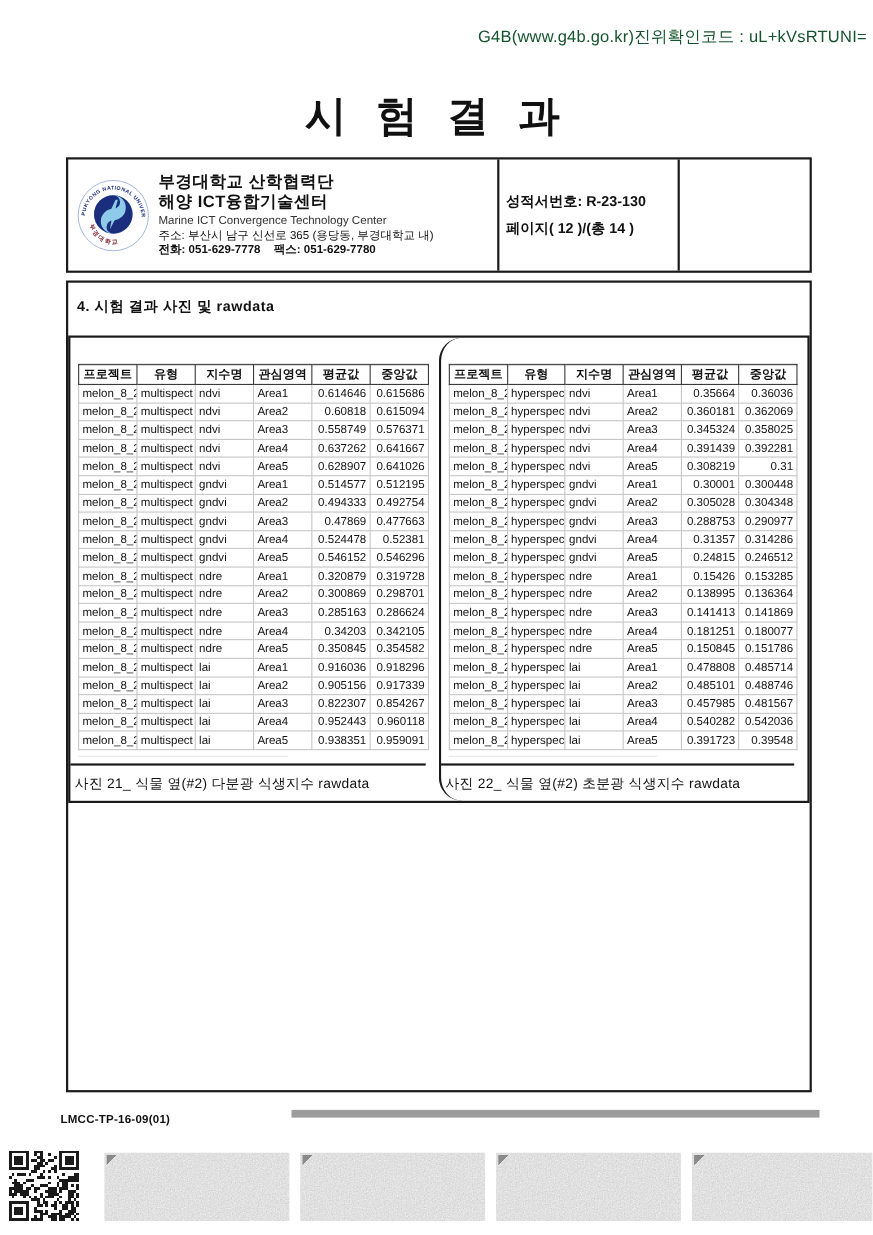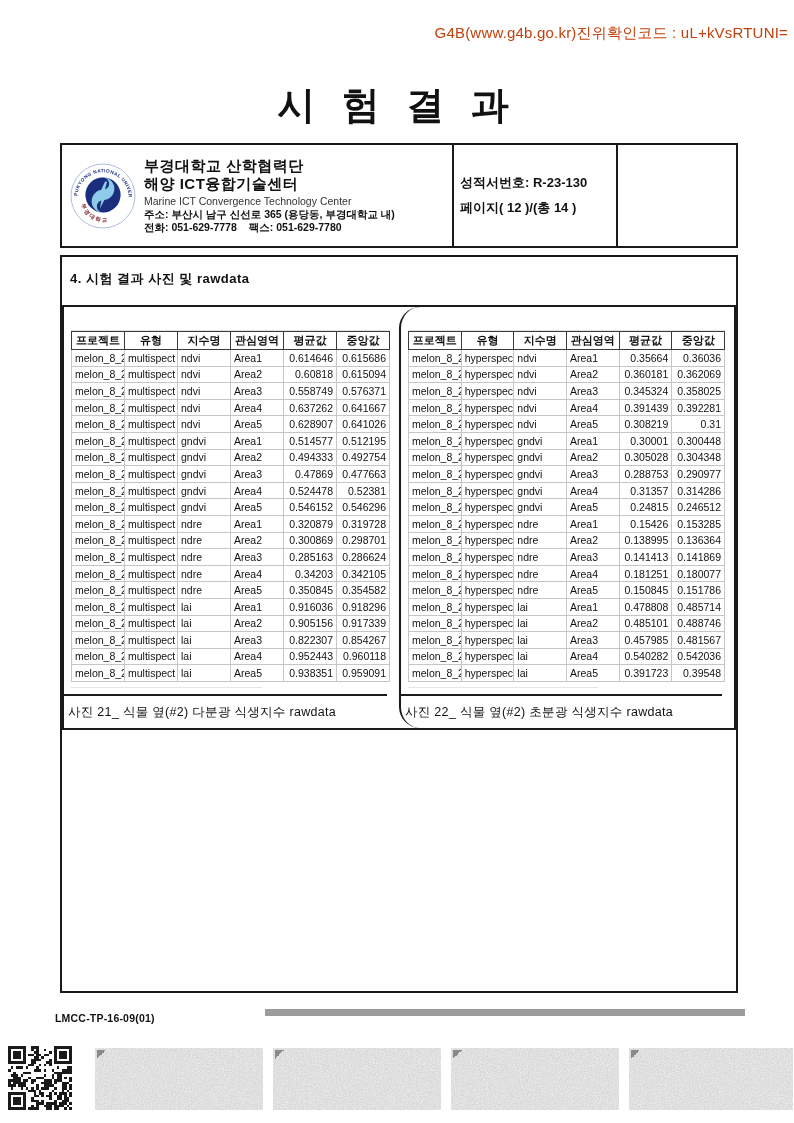--- a/index.html
+++ b/index.html
@@ -1,35 +1,35 @@
 <!DOCTYPE html>
 <html><head>
 <meta charset="utf-8">
 <style>
   html,body{margin:0;padding:0;background:#e8e8e8;}
   .page{position:relative;width:794px;height:1123px;margin:0 auto;background:#ffffff;
         overflow:hidden;font-family:"Liberation Sans",sans-serif;color:#111;}
 
   
-  .verify{position:absolute;top:24px;right:6px;font-size:15px;color:#c2410c;letter-spacing:0.2px;}
+  .verify{position:absolute;top:24px;right:6px;font-size:15px;color:#14532d;letter-spacing:0.2px;}
 
   
   .title{position:absolute;top:80px;left:0;width:100%;text-align:center;
          font-size:38px;font-weight:bold;letter-spacing:8px;}
 
   
   .header-box{position:absolute;left:60px;top:143px;width:678px;height:105px;
               border:2px solid #1a1a1a;box-sizing:border-box;display:flex;background:#fff;}
   .hb-left{flex:0 0 392px;display:flex;align-items:center;padding:5px 8px;box-sizing:border-box;
            border-right:2px solid #1a1a1a;}
   .logo{width:66px;height:66px;flex:0 0 66px;margin-right:8px;}
   .org{line-height:1.22;}
   .org-name1,.org-name2{font-size:15px;font-weight:bold;letter-spacing:0.5px;}
   .org-en{font-size:10.5px;margin-top:1px;color:#333;}
-  .org-addr{font-size:10.5px;font-weight:bold;margin-top:1px;}
+  .org-addr{font-size:10.5px;font-weight:normal;margin-top:1px;}
   .org-tel{font-size:10.5px;font-weight:bold;display:flex;gap:12px;}
   .hb-mid{flex:0 0 164px;border-right:2px solid #1a1a1a;box-sizing:border-box;
           display:flex;flex-direction:column;justify-content:center;gap:7px;padding:4px 6px;}
   .report-line{font-size:13px;font-weight:bold;white-space:nowrap;}
   .hb-right{flex:1;}
 
   
   .content-box{position:absolute;left:60px;top:255px;width:678px;height:738px;
                border:2px solid #1a1a1a;box-sizing:border-box;background:#fff;}
   .section-title{position:absolute;left:8px;top:13px;font-size:13px;font-weight:bold;letter-spacing:0.5px;}

